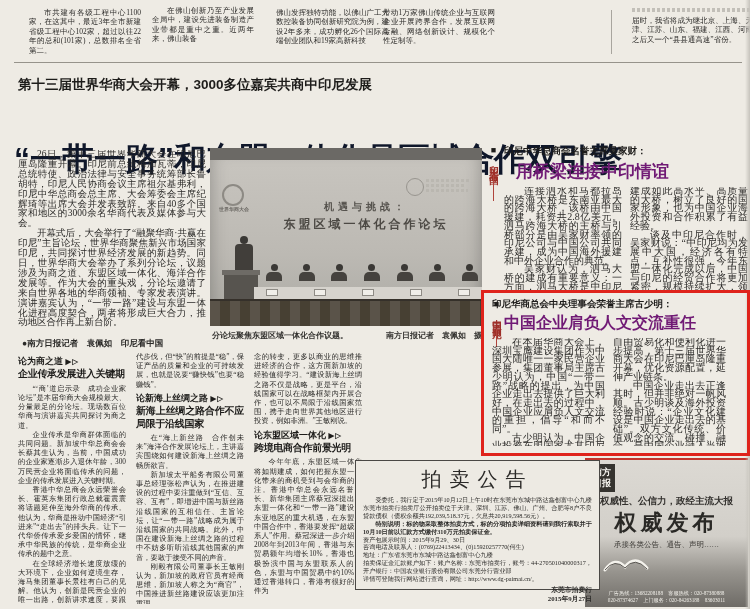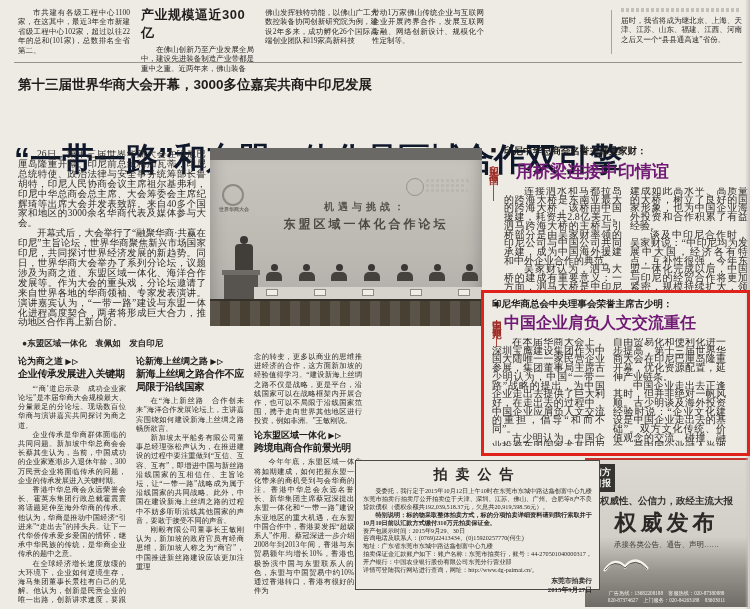--- a/index.html
+++ b/index.html
@@ -1,20 +1,20 @@
 <!DOCTYPE html>
 <html><head>
 <meta charset="utf-8">
 <style>
   html,body{margin:0;padding:0;background:#d8d5cf;}
   .page{position:relative;width:750px;height:609px;background:#eeebe4;overflow:hidden;
         font-family:"Liberation Serif",serif;color:#2b2a28;}
   .abs{position:absolute;}
   
-  .ts-text{font-size:7.5px;line-height:9.4px;text-align:justify;}
+  .ts-text{font-size:7.5px;line-height:9.4px;text-align:justify;margin-left:11px;}
   .ts-text .para{margin:0;text-indent:2em;}
   .ts-headline{font-family:"Liberation Sans",sans-serif;font-weight:bold;font-size:13px;
                letter-spacing:.5px;margin:0 0 3px 0;color:#1f1e1c;}
   .vdiv{width:1px;background:#a8a59e;}
   .blur-line{height:4px;background:repeating-linear-gradient(90deg,#b7b4ad 0 3px,transparent 3px 5px);
              margin-bottom:4px;opacity:.8;}
   .hr{height:1px;background:#96938b;}
   
   .kicker{font-family:"Liberation Sans",sans-serif;font-weight:bold;font-size:13.5px;color:#1d1c1a;}
   .main-headline{font-family:"Liberation Sans",sans-serif;font-weight:bold;font-size:32px;
@@ -54,21 +54,21 @@
   .vrule{width:1px;height:26px;background:#b0443c;margin-top:3px;}
   .rkicker{font-family:"Liberation Sans",sans-serif;font-weight:bold;font-size:9.5px;color:#1d1c1a;}
   .rheadline{font-family:"Liberation Sans",sans-serif;font-weight:bold;color:#701a75;margin:2px 0 4px 12px;}
   .twocol{display:flex;gap:8px;}
   .twocol .col{flex:1;overflow:hidden;font-size:10px;line-height:8.7px;text-align:justify;}
   .twocol .para{margin:0;text-indent:2em;}
   .twocol .cont{margin:0;text-indent:0;}
   .highlight{border:3px solid #df231b;background:transparent;z-index:6;}
   
   .auction{border:1px solid #4a4845;background:#edeae3;padding:4px 7px;z-index:4;box-sizing:border-box;}
-  .auction-title{text-align:center;font-size:14px;font-weight:bold;letter-spacing:8px;margin:1px 0 3px 0;}
+  .auction-title{text-align:center;font-size:20px;font-weight:normal;letter-spacing:8px;margin:1px 0 3px 0;}
   .auction-body{font-size:6.2px;line-height:7.9px;text-align:justify;}
   .auction-body .para{margin:0;text-indent:2em;}
   .auction-body .bold{font-weight:bold;}
   .auction-body .line{margin:0;text-indent:0;}
   .auction-sign{text-align:right;font-size:6.8px;font-weight:bold;line-height:9px;margin-top:2px;}
   
   .ad{border-top:2px solid #c2342c;background:linear-gradient(180deg,#dcd9d3 0%,#d2cfc9 52%,#97948e 76%,#6e6b66 100%);overflow:hidden;}
   .ad-logo{background:#35332f;color:#f5f3ee;font-size:9px;font-weight:bold;line-height:11px;
            text-align:center;padding-top:3px;box-sizing:border-box;}
   .ad-tagline{font-family:"Liberation Sans",sans-serif;width:100%;text-align:center;font-size:9.5px;
@@ -83,21 +83,20 @@
 
 <div class="page">
 
   <div class="abs ts-text" style="left:18px;top:8px;width:112px;">
     <div>
         <p class="para">市共建有各级工程中心1100家，在这其中，最近3年全市新建省级工程中心102家，超过以往22年的总和(101家)，总数排名全省第二。</p>
       </div>
   </div>
 
   <div class="abs" style="left:141px;top:6px;width:113px;">
-    <div class="ts-headline">产业规模逼近300亿</div>
     <div class="ts-text para" style="text-indent:2em;">在佛山创新乃至产业发展全局中，建设先进装备制造产业带都是重中之重。近两年来，佛山装备</div>
   </div>
 
   <div class="abs ts-text" style="left:265px;top:8px;width:113px;">
     <div>佛山发挥独特功能，以佛山广工大数控装备协同创新研究院为例，建设2年多来，成功孵化26个国际高端创业团队和19家高新科技</div>
   </div>
 
   <div class="abs ts-text" style="left:372px;top:8px;width:112px;">
     <div>带动1万家佛山传统企业与互联网企业开展跨界合作，发展互联网金融、网络创新设计、规模化个性定制等。</div>
   </div>
@@ -113,21 +112,21 @@
 
   <div class="abs kicker" style="left:18px;top:76px;">第十三届世界华商大会开幕，3000多位嘉宾共商中印尼发展</div>
   <div class="abs main-headline" style="left:14px;top:92px;width:724px;">“一带一路”和东盟一体化是区域合作双引擎</div>
 
   <div class="abs lead" style="left:18px;top:150px;width:188px;height:184px;">
     <div>
         <p class="para">26日，第十三届世界华商大会在印尼巴厘岛隆重开幕。印尼前总统梅加瓦蒂，印尼总统特使、政治法律与安全事务统筹部长鲁胡特，印尼人民协商会议主席祖尔基弗利，印尼中华总商会总主席、大会筹委会主席纪辉琦等出席大会并发表致辞。来自40多个国家和地区的3000余名华商代表及媒体参与大会。</p>
         <p class="para">开幕式后，大会举行了“融聚华商·共赢在印尼”主旨论坛，世界华商聚焦新兴市场国家印尼，共同探讨世界经济发展的新趋势。同日，世界华商大会举办了系列分论坛，议题涉及为商之道、东盟区域一体化、海洋合作发展等。作为大会的重头戏，分论坛邀请了来自世界各地的华商领袖、专家发表演讲。演讲嘉宾认为，“一带一路”建设与东盟一体化进程高度契合，两者将形成巨大合力，推动地区合作再上新台阶。</p>
       </div>
   </div>
-  <div class="abs byline" style="left:22px;top:338px;">●东盟区域一体化　袁佩如　发自印尼</div>
+  <div class="abs byline" style="left:22px;top:338px;">●南方日报记者　袁佩如　印尼看中国</div>
 
   <div class="abs photo" style="left:210px;top:148px;width:272px;height:178px;">
     <div class="abs ph-top"></div>
 
     <div class="abs ph-circle" style="left:12px;top:36px;width:18px;height:18px;border:2px solid #8d8a84;"></div>
     <div class="abs" style="left:2px;top:58px;width:44px;font-size:5px;color:#6e6b66;text-align:center;font-weight:bold;">世界华商大会</div>
 
     <div class="abs ph-circle" style="left:196px;top:30px;width:16px;height:16px;border:1px solid #98958f;"></div>
     <div class="abs" style="left:216px;top:31px;width:44px;">
       <div class="blur-line" style="width:44px;height:3px;margin-bottom:2px;"></div>
@@ -177,36 +176,41 @@
     <div class="abs" style="left:56px;top:141px;width:204px;display:flex;justify-content:space-between;">
       <div class="ph-card"></div>
         <div class="ph-card"></div>
         <div class="ph-card"></div>
         <div class="ph-card"></div>
         <div class="ph-card"></div>
     </div>
     <div class="abs ph-front" style="left:0;top:151px;width:272px;height:27px;"></div>
   </div>
 
+  <div class="abs caption-row" style="left:212px;top:330px;width:270px;">
+    <span>分论坛聚焦东盟区域一体化合作议题。</span>
+    <span>南方日报记者　袁佩如　摄</span>
+  </div>
 
   <div class="abs fcol" style="left:18px;">
     <div class="sec-tag">
       <span>论为商之道</span>
       <span class="arr">▶▷</span>
     </div>
     <div class="sec-head">企业传承发展进入关键期</div>
     <div>
         <p class="para">“‘商’道启示录　成功企业家论坛”是本届华商大会规模最大、分量最足的分论坛。现场数百位华商与演讲嘉宾共同探讨为商之道。</p>
         <p class="para">企业传承是华商群体面临的共同问题。新加坡中华总商会会长蔡其生认为，当前，中国成功的企业家逐渐步入退休年龄，300万民营企业将面临传承的问题，企业的传承发展进入关键时期。</p>
         <p class="para">香港中华总商会永远荣誉会长、霍英东集团行政总裁霍震寰将话题延伸至海外华商的传承。他认为，华商是推动中国经济“引进来”“走出去”的排头兵。让下一代华侨传承爱乡爱国的情怀，继承中华民族的传统，是华商企业传承的题中之意。</p>
         <p class="para">在全球经济增长速度放缓的大环境下，企业如何逆境生存，海马集团董事长景柱有自己的见解。他认为，创新是民营企业的唯一出路，创新讲求速度，要跟上时</p>
       </div>
   </div>
 
   <div class="abs fcol" style="left:136px;">
+    <p class="cont">代步伐，但“快”的前提是“稳”，保证产品的质量和企业的可持续发展，也就是说要“赚快钱”也要“稳赚钱”。</p>
     <div class="sec-tag">
       <span>论新海上丝绸之路</span>
       <span class="arr">▶▷</span>
     </div>
     <div class="sec-head">新海上丝绸之路合作不应局限于沿线国家</div>
     <div>
         <p class="para">在“海上新丝路　合作创未来”海洋合作发展论坛上，主讲嘉宾围绕如何建设新海上丝绸之路畅所欲言。</p>
         <p class="para">新加坡太平船务有限公司董事总经理张松声认为，在推进建设的过程中要注重做到“互信、互容、互有”，即增进中国与新丝路沿线国家的互相信任、主旨论坛，让“一带一路”战略成为属于沿线国家的共同战略。此外，中国在建设新海上丝绸之路的过程中不妨多听听沿线其他国家的声音，要敢于接受不同的声音。</p>
         <p class="para">刚毅有限公司董事长王敏刚认为，新加坡的政府官员有经商思维，新加坡人称之为“商官”，中国推进新丝路建设应该更加注重理</p>
       </div>

